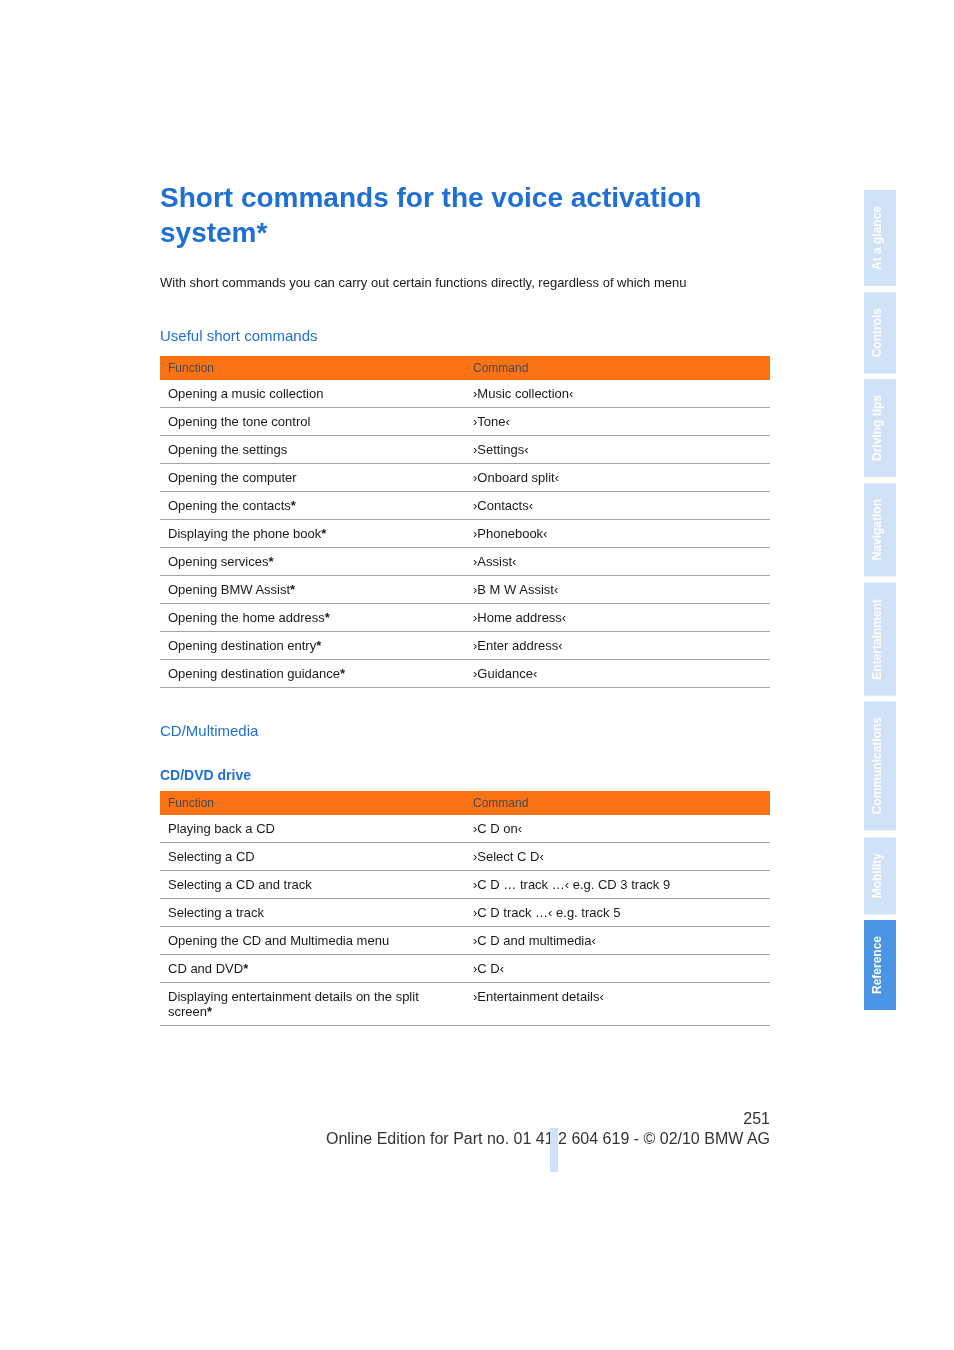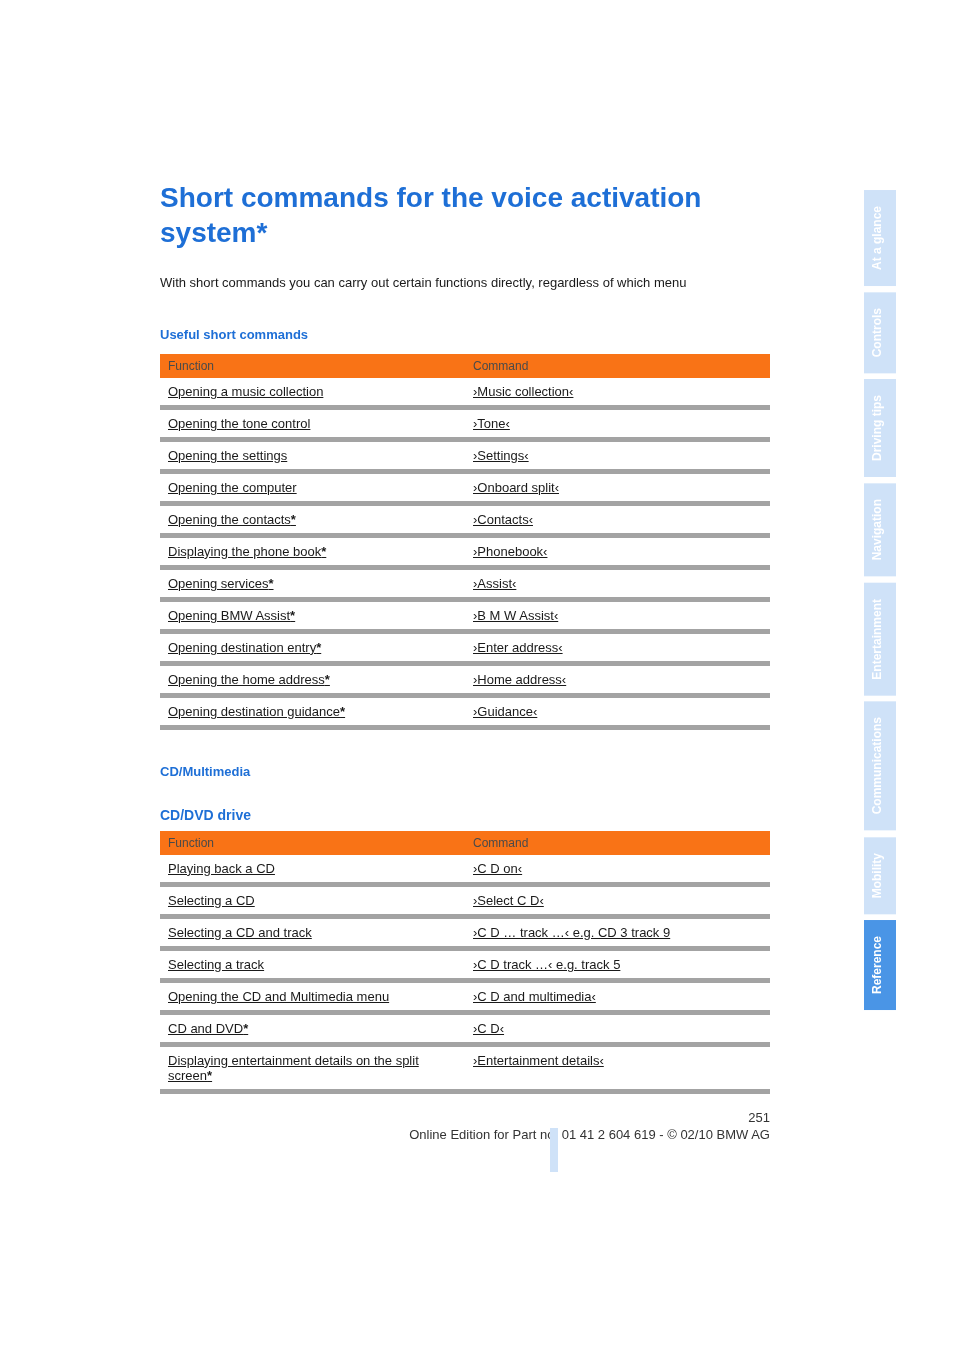--- a/index.html
+++ b/index.html
@@ -32,22 +32,22 @@
     display: flex;
     gap: 28px;
     font-size: 13px;
     line-height: 1.45;
   }
   .intro > div {
     flex: 1;
   }
   h2.section {
     color: #1e6fd6;
-    font-weight: bold;
-    font-size: 13px;
+    font-weight: normal;
+    font-size: 15px;
     margin: 34px 0 12px 0;
   }
   h3.subsection {
     color: #1e6fd6;
     font-weight: bold;
     font-size: 14px;
     margin: 28px 0 8px 0;
   }
   table.cmd {
     width: 100%;
@@ -55,23 +55,22 @@
     font-size: 13px;
   }
   table.cmd thead td {
     background: #f97316;
     color: #4a4a4a;
     font-size: 12px;
     padding: 5px 8px;
   }
   table.cmd tbody td {
     padding: 6px 8px;
-    border-bottom: 5px solid #a3a3a3;
+    border-bottom: 1px solid #a3a3a3;
     vertical-align: top;
-    text-decoration: underline;
   }
   table.cmd td.col-func { width: 50%; }
   table.cmd td.col-cmd  { width: 50%; }
   .star { font-weight: bold; }
 
   
   .tabs {
     position: absolute;
     right: 58px;
     top: 190px;
@@ -87,24 +86,24 @@
     font-weight: bold;
     padding: 16px 6px;
     text-align: center;
     white-space: nowrap;
   }
   .tab.dim { background: #cfe2f8; color: #ffffff; }
   .tab.active { background: #4a95e6; color: #ffffff; }
 
   .footer {
     position: absolute;
-    bottom: 110px;
+    bottom: 104px;
     left: 160px;
     width: 610px;
-    font-size: 13px;
+    font-size: 16px;
     color: #333;
     text-align: right;
   }
   .footer .pnum { display: block; margin-bottom: 2px; }
   .footer-bar {
     position: absolute;
     bottom: 80px;
     left: 550px;
     width: 8px;
     height: 44px;
@@ -160,26 +159,26 @@
           </tr>
           <tr>
             <td class="col-func">Opening services<span class="star">*</span></td>
             <td class="col-cmd">›Assist‹</td>
           </tr>
           <tr>
             <td class="col-func">Opening BMW Assist<span class="star">*</span></td>
             <td class="col-cmd">›B M W Assist‹</td>
           </tr>
           <tr>
+            <td class="col-func">Opening the home address<span class="star">*</span></td>
+            <td class="col-cmd">›Home address‹</td>
+          </tr>
+          <tr>
             <td class="col-func">Opening destination entry<span class="star">*</span></td>
             <td class="col-cmd">›Enter address‹</td>
-          </tr>
-          <tr>
-            <td class="col-func">Opening the home address<span class="star">*</span></td>
-            <td class="col-cmd">›Home address‹</td>
           </tr>
           <tr>
             <td class="col-func">Opening destination guidance<span class="star">*</span></td>
             <td class="col-cmd">›Guidance‹</td>
           </tr>
         </tbody>
     </table>
 
     <h2 class="section">CD/Multimedia</h2>
     <h3 class="subsection">CD/DVD drive</h3>

